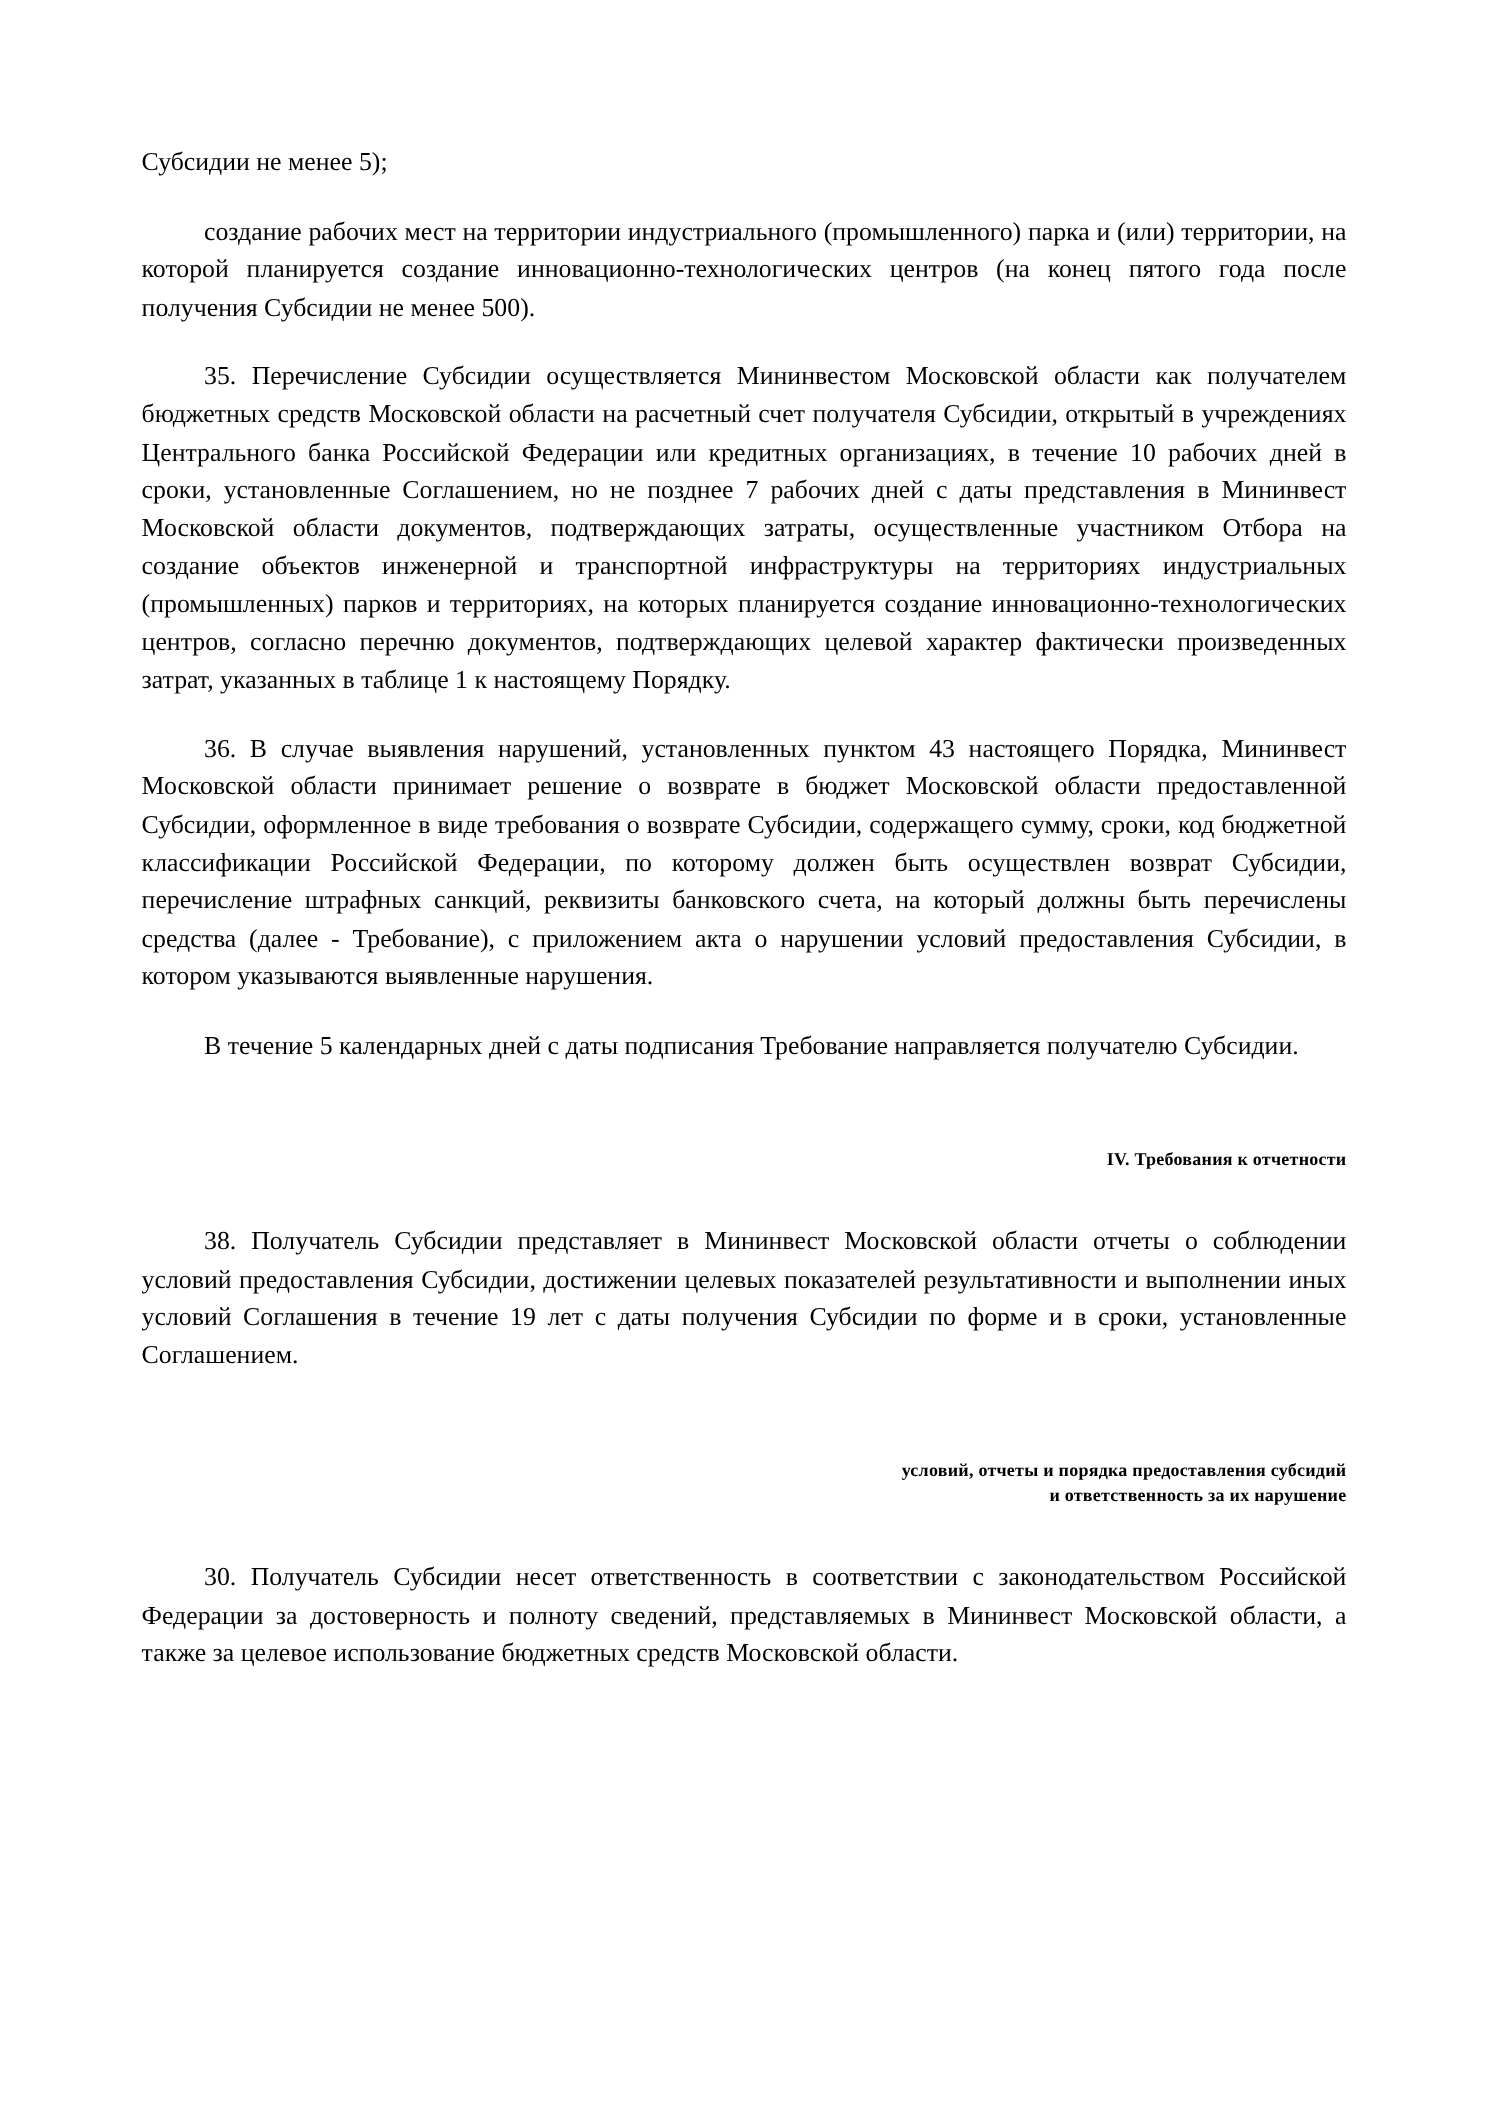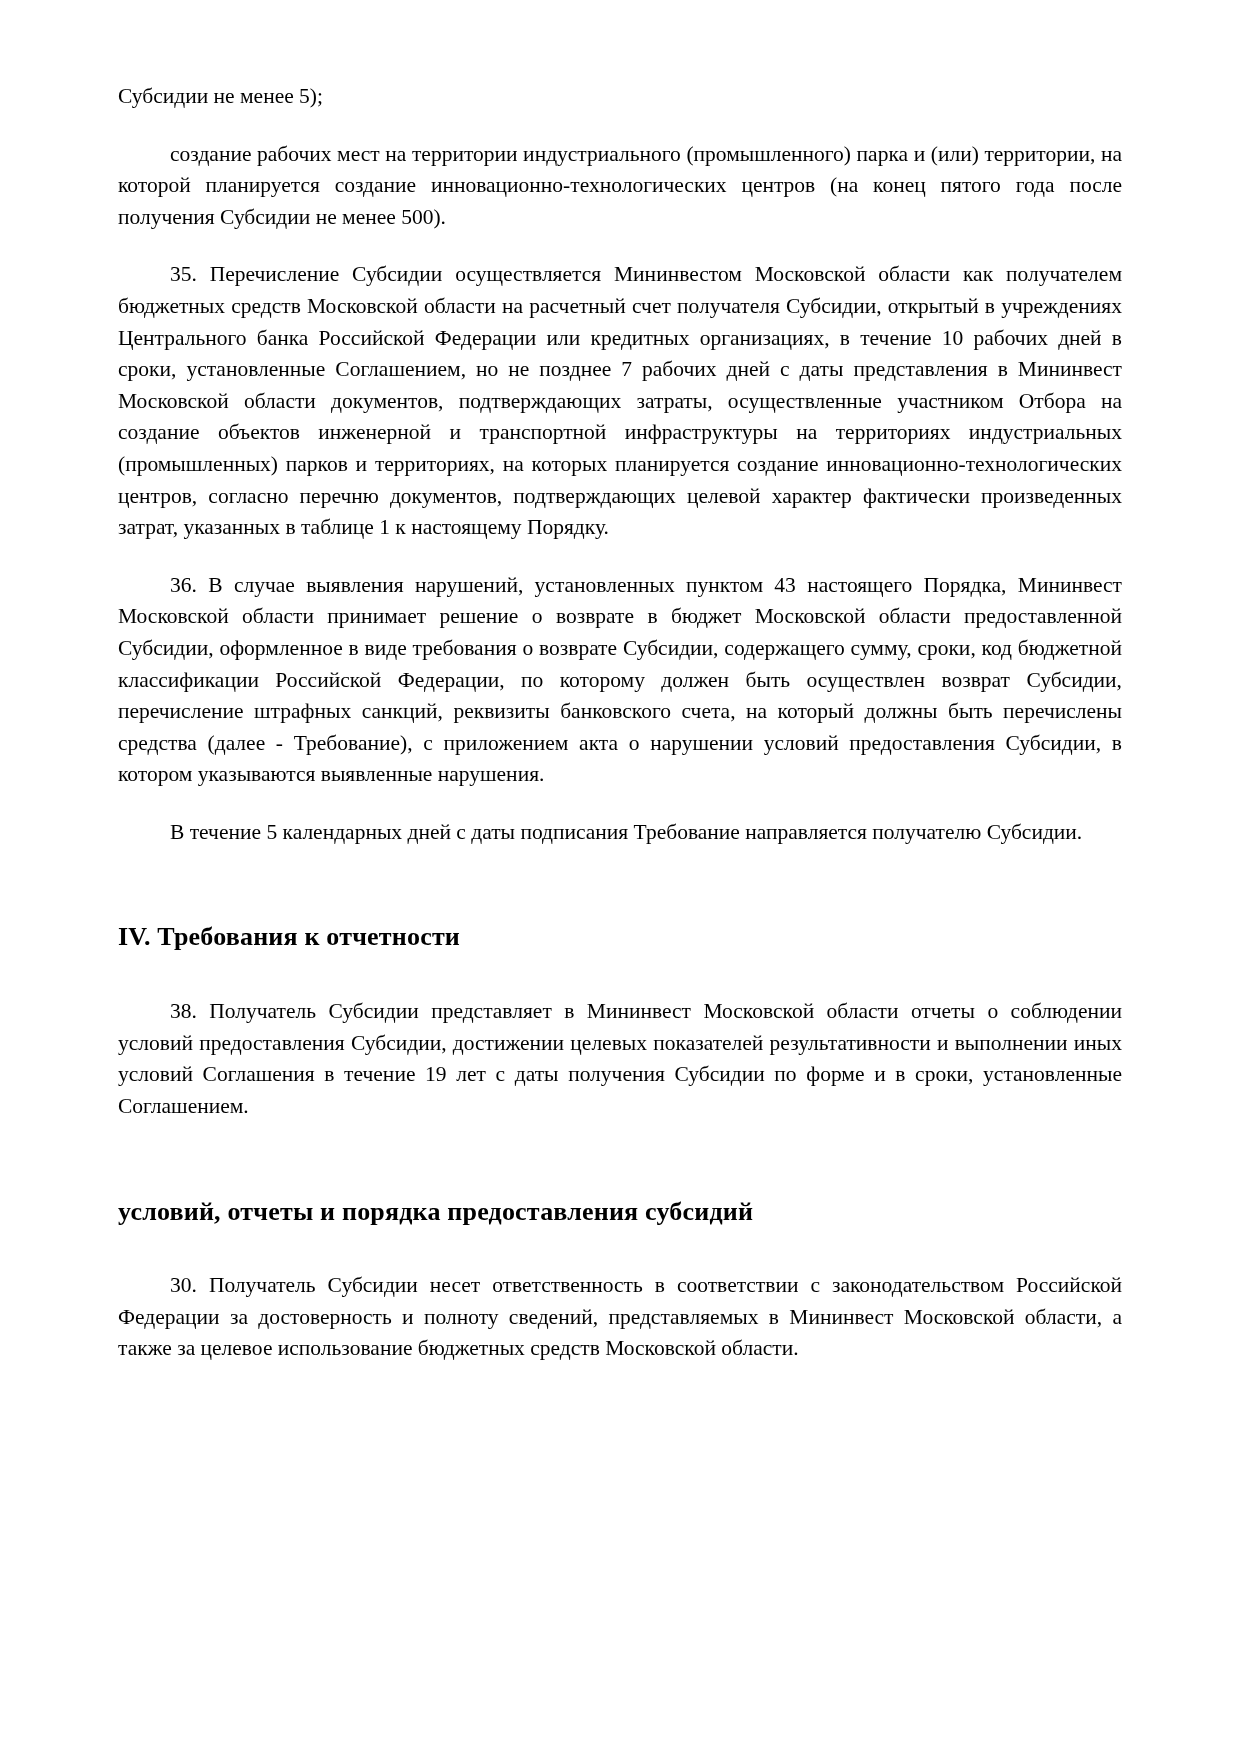--- a/index.html
+++ b/index.html
@@ -11,44 +11,44 @@
     width: 1240px;
     height: 1754px;
     font-family: "Liberation Serif", "DejaVu Serif", serif;
     color: #000000;
     overflow: hidden;
   }
   .page {
     box-sizing: border-box;
     width: 1240px;
     height: 1320px;
-    padding: 81px 118px 60px 118px;
+    padding: 120px 118px 60px 118px;
     position: relative;
   }
   .doc-body {
     font-size: 21.5px;
     line-height: 1.47;
     text-align: justify;
     text-justify: inter-word;
   }
   p {
     margin: 0;
   }
   .para {
     text-indent: 52px;
     margin-bottom: 0;
   }
   .para.nogap {
     text-indent: 0;
   }
   .spacer-md { height: 26px; }
   h2.section-title {
-    font-size: 26px;
+    font-size: 15px;
     font-weight: bold;
-    text-align: left;
+    text-align: right;
     margin: 0;
     line-height: 1.45;
     letter-spacing: 0.2px;
   }
   .section-title .line { display: block; }
   .title-gap-top { height: 44px; }
   .title-gap-bottom { height: 40px; }
 </style>
 </head>
 <body>
@@ -87,20 +87,21 @@
 
     <p class="para">38. Получатель Субсидии представляет в Мининвест Московской области отчеты о соблюдении условий предоставления Субсидии, достижении целевых показателей результативности и выполнении иных условий Соглашения в течение 19 лет с даты получения Субсидии по форме и в сроки, установленные Соглашением.</p>
 
     <div class="spacer-md"></div>
 
 
     <div class="title-gap-top"></div>
 
     <h2 class="section-title">
       <span class="line">условий, отчеты и порядка предоставления субсидий</span>
+      <span class="line">и ответственность за их нарушение</span>
     </h2>
 
     <div class="title-gap-bottom"></div>
 
     <p class="para">30. Получатель Субсидии несет ответственность в соответствии с законодательством Российской Федерации за достоверность и полноту сведений, представляемых в Мининвест Московской области, а также за целевое использование бюджетных средств Московской области.</p>
 
   </div>
 </div>
 
 </body></html>

